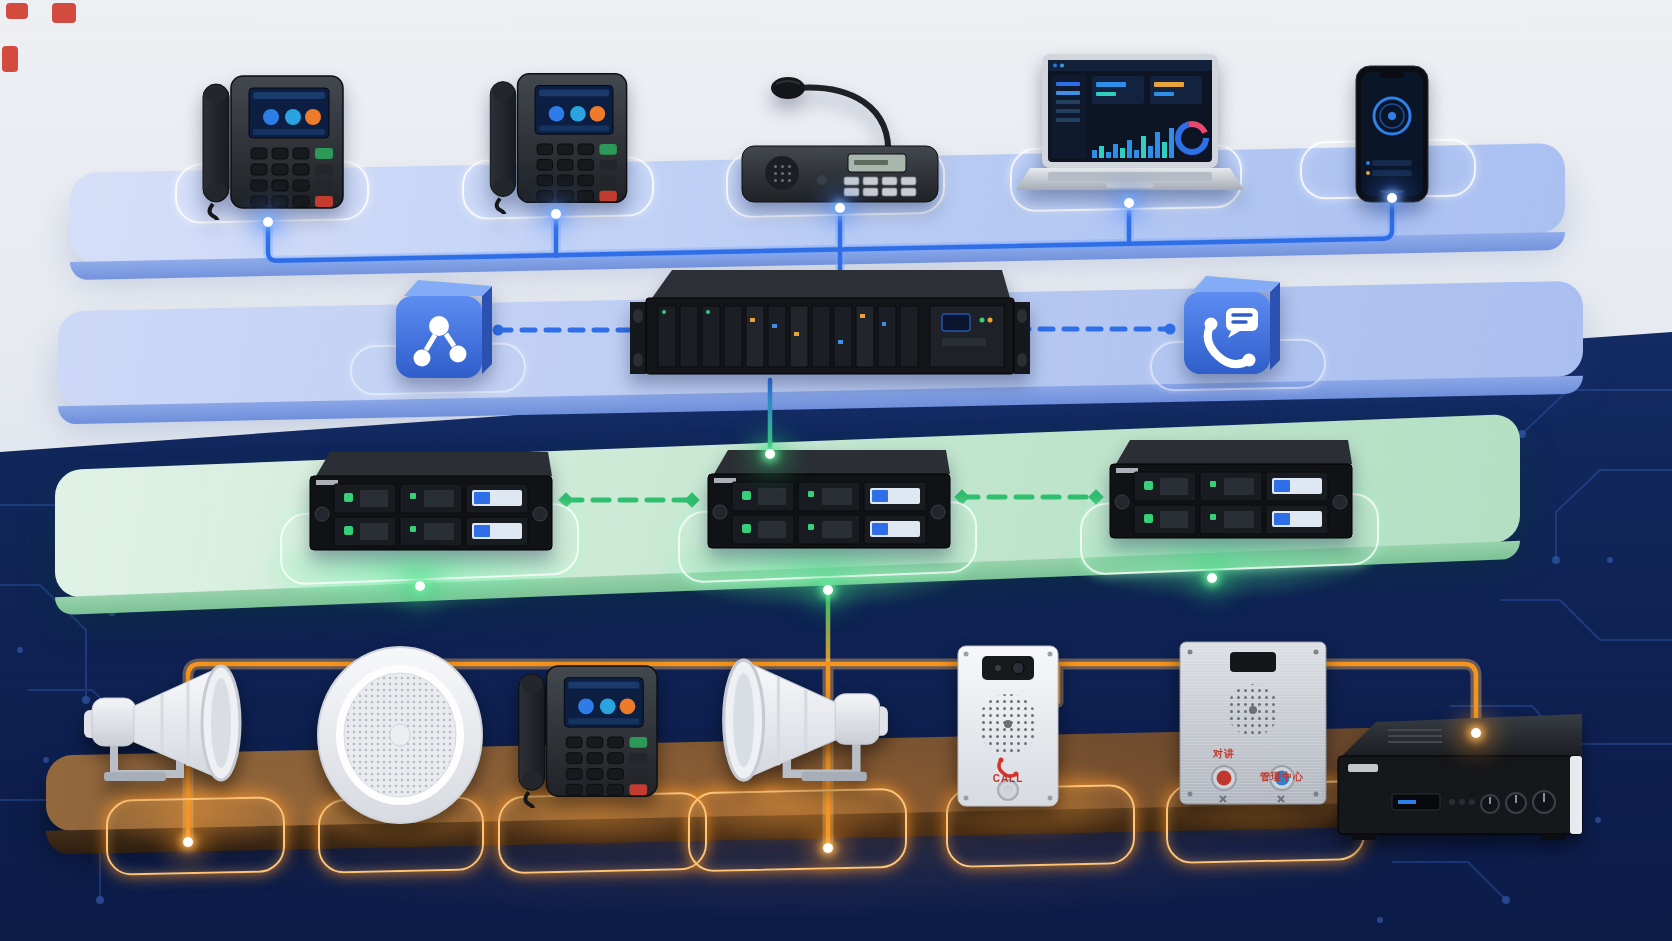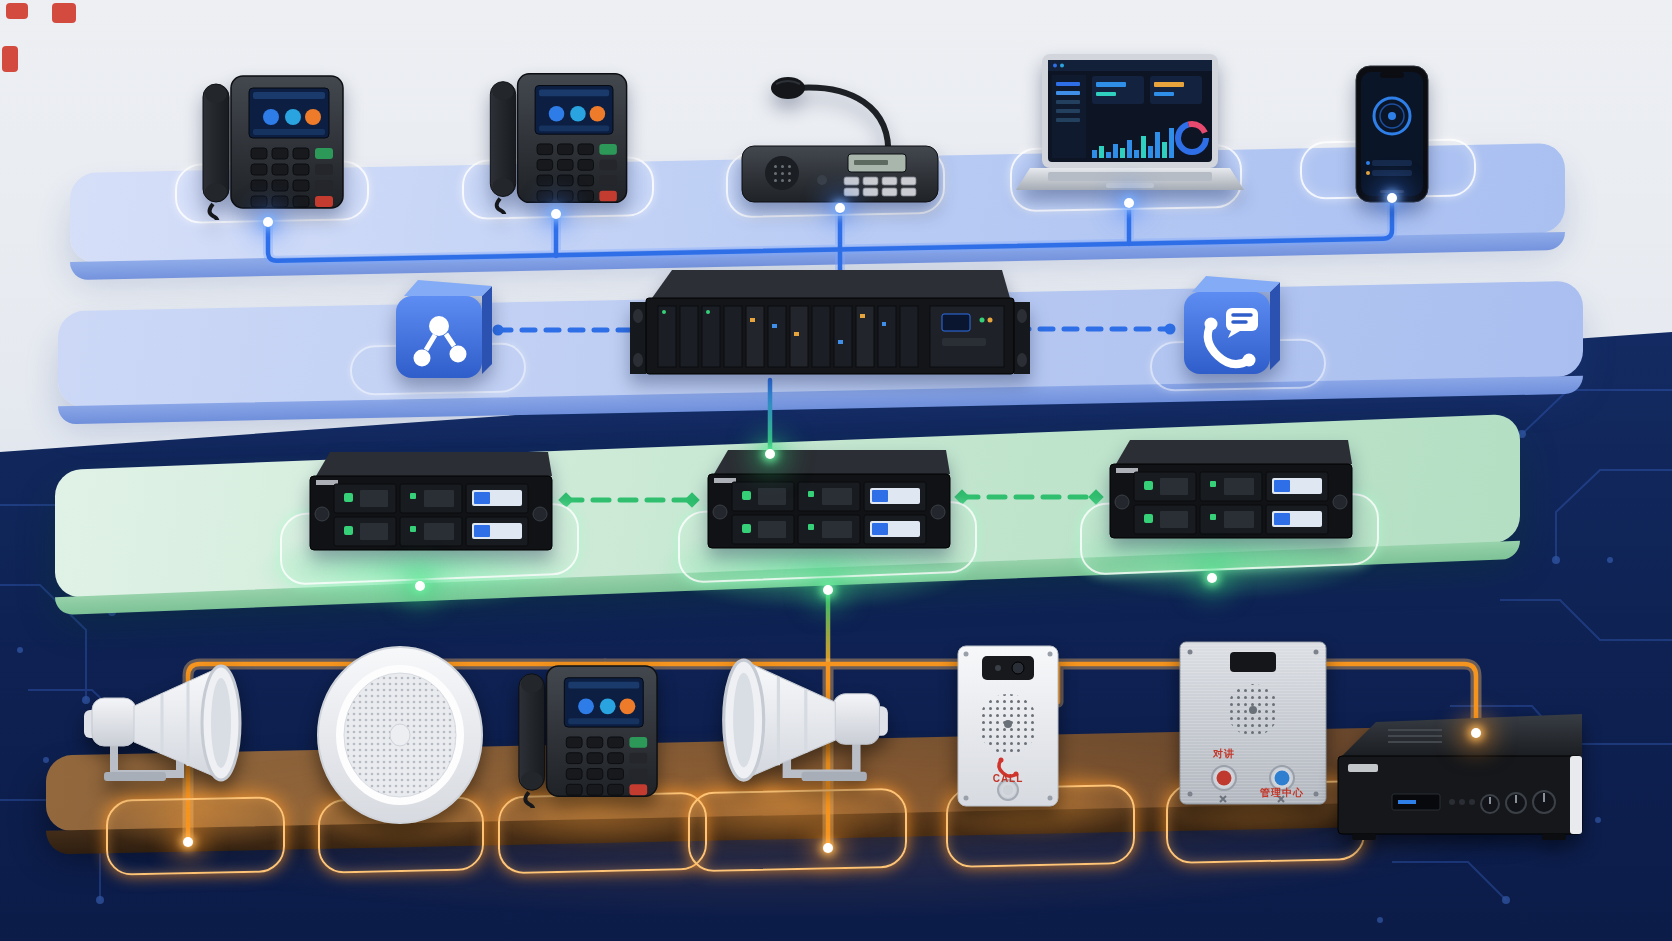--- a/index.html
+++ b/index.html
@@ -582,21 +582,21 @@
       <circle cx="184" cy="95" r="10" fill="#111318" stroke="#3c4148" stroke-width="2"></circle>
       <circle cx="212" cy="94" r="11" fill="#111318" stroke="#3c4148" stroke-width="2"></circle>
       <path d="M158,89 V96 M184,87 V95 M212,85 V94" stroke="#8a9099" stroke-width="2"></path>
     </g>
     <rect x="20" y="126" width="24" height="6" rx="2" fill="#0b0d10"></rect>
       <rect x="210" y="126" width="24" height="6" rx="2" fill="#0b0d10"></rect>
   </svg>
 
   <div class="lbl" style="left:952px;top:774px;width:112px;">CALL</div>
   <div class="lbl" style="left:1194px;top:749px;width:60px;">对讲</div>
-  <div class="lbl" style="left:1246px;top:788px;width:72px;font-family:Liberation Serif, serif;">管理中心</div>
+  <div class="lbl" style="left:1246px;top:772px;width:72px;font-family:Liberation Serif, serif;">管理中心</div>
 
   <div class="dot dot-blue" style="left:268px;top:222px;"></div>
   <div class="dot dot-blue" style="left:556px;top:214px;"></div>
   <div class="dot dot-blue" style="left:840px;top:208px;"></div>
   <div class="dot dot-blue" style="left:1129px;top:203px;"></div>
   <div class="dot dot-blue" style="left:1392px;top:198px;"></div>
   <div class="dot dot-green" style="left:770px;top:454px;"></div>
   <div class="dot dot-green" style="left:420px;top:586px;"></div>
   <div class="dot dot-green" style="left:828px;top:590px;"></div>
   <div class="dot dot-green" style="left:1212px;top:578px;"></div>

